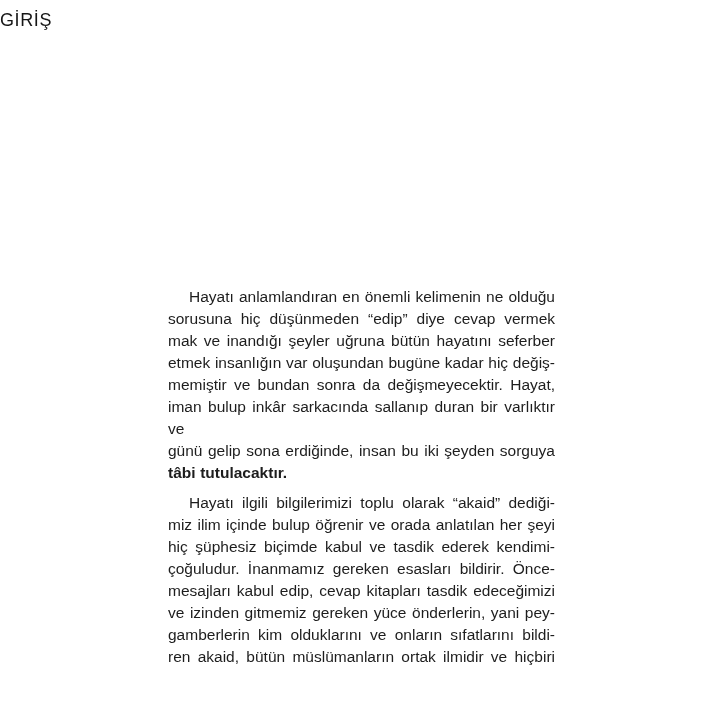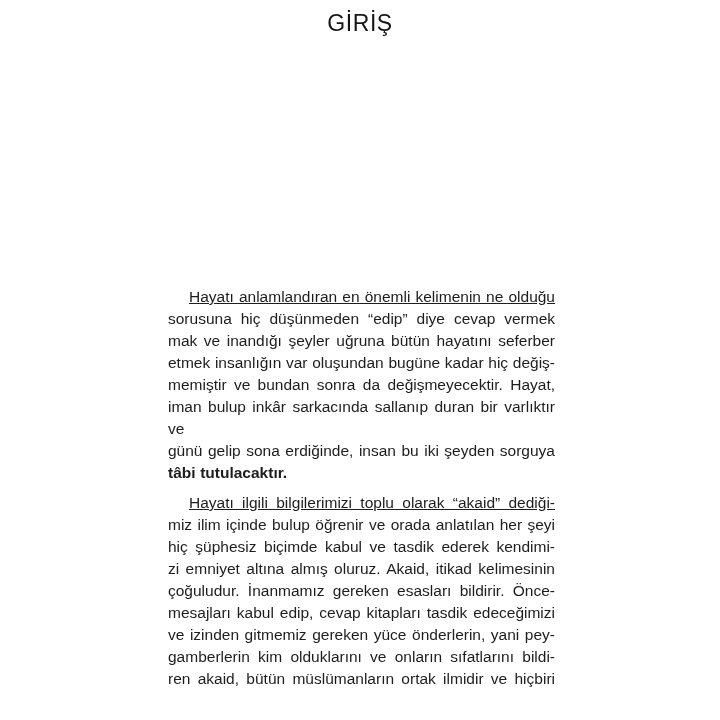--- a/index.html
+++ b/index.html
@@ -14,22 +14,21 @@
     background: #ffffff;
     overflow: hidden;
     font-family: "Liberation Sans", sans-serif;
     color: #1d1d1d;
   }
   .chapter-title {
     position: absolute;
     top: 10px;
     left: 0;
     width: 100%;
-    text-align: center;
-    font-size: 23px;
+    font-size: 18px;
     font-weight: 400;
     letter-spacing: 0.6px;
     color: #161616;
   }
   .body-text {
     position: absolute;
     left: 168px;
     top: 286px;
     width: 387px;
     font-size: 15.5px;
@@ -40,21 +39,20 @@
     margin: 0 0 8px 0;
     padding: 0;
   }
   .line {
     text-align: justify;
     text-align-last: justify;
     word-spacing: 0.02em;
   }
   .line.first {
     text-indent: 21px;
-    text-decoration: underline;
   }
   .line.flush {
     text-align-last: left;
     font-weight: bold;
   }
 </style>
 </head>
 <body>
 
 <div class="page">
@@ -68,21 +66,20 @@
         <div class="line">etmek insanlığın var oluşundan bugüne kadar hiç değiş-</div>
         <div class="line">memiştir ve bundan sonra da değişmeyecektir. Hayat,</div>
         <div class="line">iman bulup inkâr sarkacında sallanıp duran bir varlıktır ve</div>
         <div class="line">günü gelip sona erdiğinde, insan bu iki şeyden sorguya</div>
         <div class="line flush">tâbi tutulacaktır.</div>
       </div>
       <div class="para">
         <div class="line first">Hayatı ilgili bilgilerimizi toplu olarak “akaid” dediği-</div>
         <div class="line">miz ilim içinde bulup öğrenir ve orada anlatılan her şeyi</div>
         <div class="line">hiç şüphesiz biçimde kabul ve tasdik ederek kendimi-</div>
-        <div class="line">zi emniyet altına almış oluruz. Akaid, itikad kelimesinin</div>
         <div class="line">çoğuludur. İnanmamız gereken esasları bildirir. Önce-</div>
         <div class="line">mesajları kabul edip, cevap kitapları tasdik edeceğimizi</div>
         <div class="line">ve izinden gitmemiz gereken yüce önderlerin, yani pey-</div>
         <div class="line">gamberlerin kim olduklarını ve onların sıfatlarını bildi-</div>
         <div class="line">ren akaid, bütün müslümanların ortak ilmidir ve hiçbiri</div>
       </div>
     </div>
 </div>
 
 </body></html>

